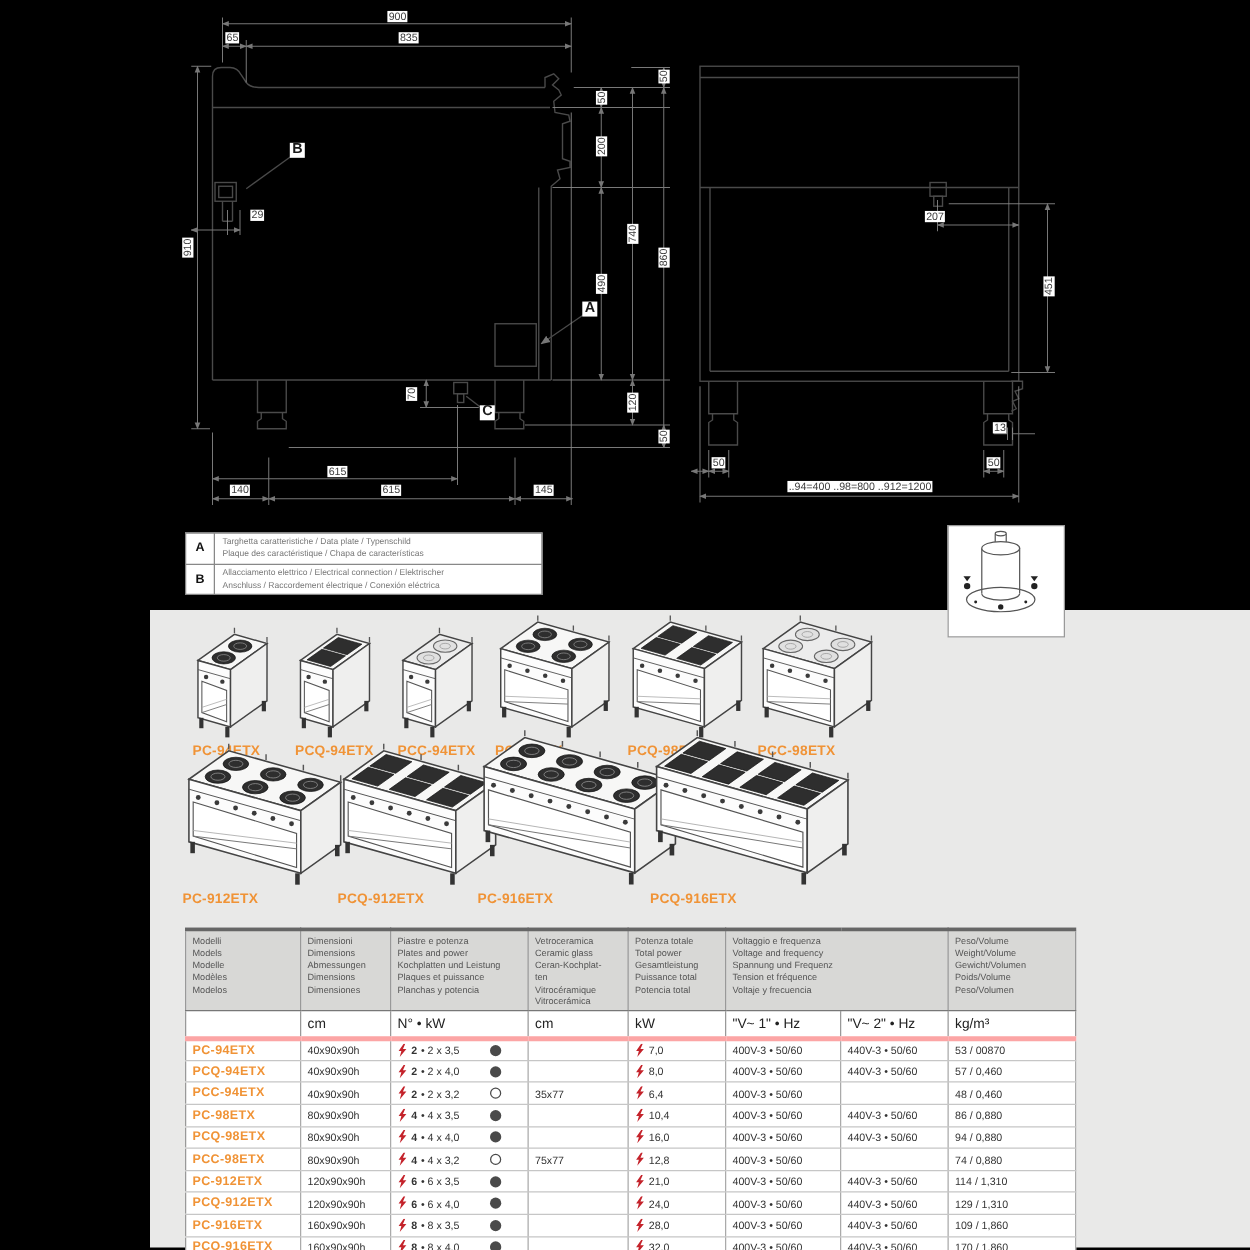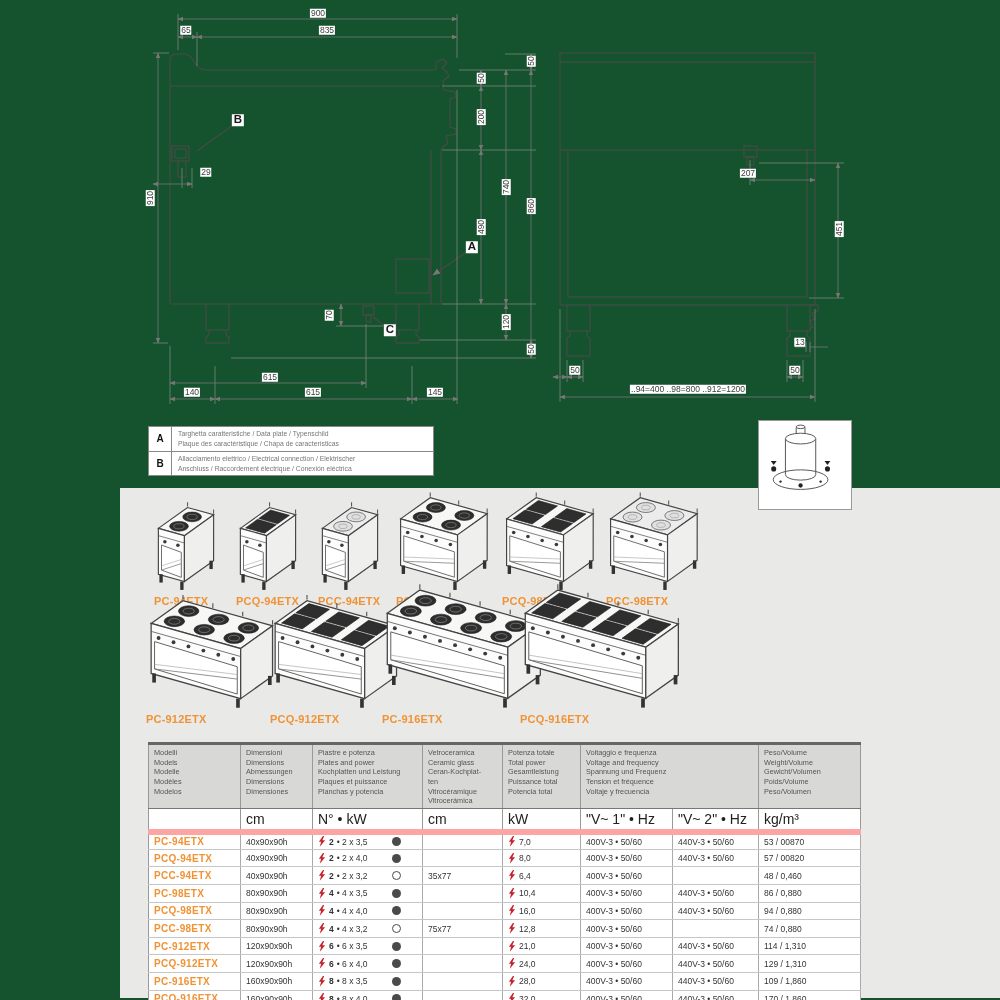--- a/index.html
+++ b/index.html
@@ -1,16 +1,16 @@
 <!DOCTYPE html>
 <html><head>
 <meta charset="utf-8">
 <style>
   html,body{margin:0;padding:0;background:#fff;}
-  #page{position:relative;width:1000px;height:1000px;background:#14532d;overflow:hidden;
+  #page{position:relative;width:1000px;height:1000px;background:#000000;overflow:hidden;
         font-family:"Liberation Sans",sans-serif;color:#333;}
   #gray-band{position:absolute;left:120px;top:488px;width:880px;height:510px;background:#e9e9e8;}
   
   #tech{position:absolute;left:0;top:0;width:1000px;height:520px;}
   #tech svg.lines{position:absolute;left:0;top:0;}
   .dim{position:absolute;transform:translate(-50%,-50%);font-size:8.5px;color:#3c3c3c;
        background:#fff;padding:0 1px;white-space:nowrap;line-height:1;}
   .dim.vert{transform:translate(-50%,-50%) rotate(-90deg);}
   .dwg-label{position:absolute;transform:translate(-50%,-50%);font-weight:bold;font-size:11.5px;
        color:#1a1a1a;background:#fff;padding:0 2px;line-height:1;}
@@ -27,22 +27,22 @@
   .product svg{position:absolute;left:0;}
   .product-label{position:absolute;font-weight:bold;font-size:11px;color:#f09336;
        letter-spacing:.2px;white-space:nowrap;line-height:1;}
   
   #spec{position:absolute;left:148px;top:742px;width:712px;border-collapse:collapse;table-layout:fixed;
         background:#fff;border-top:3px solid #666;border-left:1px solid #999;border-right:1px solid #999;
         border-bottom:2px solid #888;}
   #spec th{background:#d8d8d6;font-size:7.3px;font-weight:normal;color:#555;text-align:left;
         vertical-align:top;padding:3px 4px 2px 5px;line-height:1.32;white-space:pre-line;
         border-right:1px solid #999;border-bottom:1px solid #777;}
-  #spec tr.units td{font-size:14px;color:#222;padding:2px 5px;border-right:1px solid #999;
-        border-bottom:6px solid #fca5a5;height:16px;white-space:nowrap;}
+  #spec tr.units td{font-size:11px;color:#222;padding:2px 5px;border-right:1px solid #999;
+        border-bottom:4px solid #fca5a5;height:16px;white-space:nowrap;}
   #spec td.d{font-size:8.5px;color:#333;padding:1px 5px;border-right:1px solid #aaa;
         border-bottom:1px solid #c6c6c6;overflow:hidden;white-space:nowrap;}
   #spec td.model{font-weight:bold;color:#f09336;font-size:10px;letter-spacing:.3px;}
   .cellflex{display:flex;align-items:center;gap:3px;}
   .bolt{width:8px;height:11px;flex:0 0 auto;}
   .ind{width:9px;height:9px;border-radius:50%;flex:0 0 auto;margin-left:auto;margin-right:16px;box-sizing:border-box;}
   .ind.filled{background:#4a4a4a;}
   .ind.open{border:1.3px solid #4a4a4a;background:#fff;}
 </style>
 </head>
@@ -621,21 +621,21 @@
           <td class="d">
             <span class="cellflex">
               <svg class="bolt" viewBox="0 0 8 12">
                 <path d="M5 0 L0.6 6.4 H3 L1.6 11.6 L7.4 4.6 H4.4 L6.4 0 Z" fill="#C4232B"></path>
               </svg>
               <span>8,0</span>
             </span>
           </td>
           <td class="d">400V-3 • 50/60</td>
           <td class="d">440V-3 • 50/60</td>
-          <td class="d">57 / 00820</td>
+          <td class="d">57 / 0,460</td>
         </tr>
         <tr style="height: 17.6px;">
           <td class="d model">PCC-94ETX</td>
           <td class="d">40x90x90h</td>
           <td class="d">
             <span class="cellflex">
               <svg class="bolt" viewBox="0 0 8 12">
                 <path d="M5 0 L0.6 6.4 H3 L1.6 11.6 L7.4 4.6 H4.4 L6.4 0 Z" fill="#C4232B"></path>
               </svg>
               <b>2</b>

